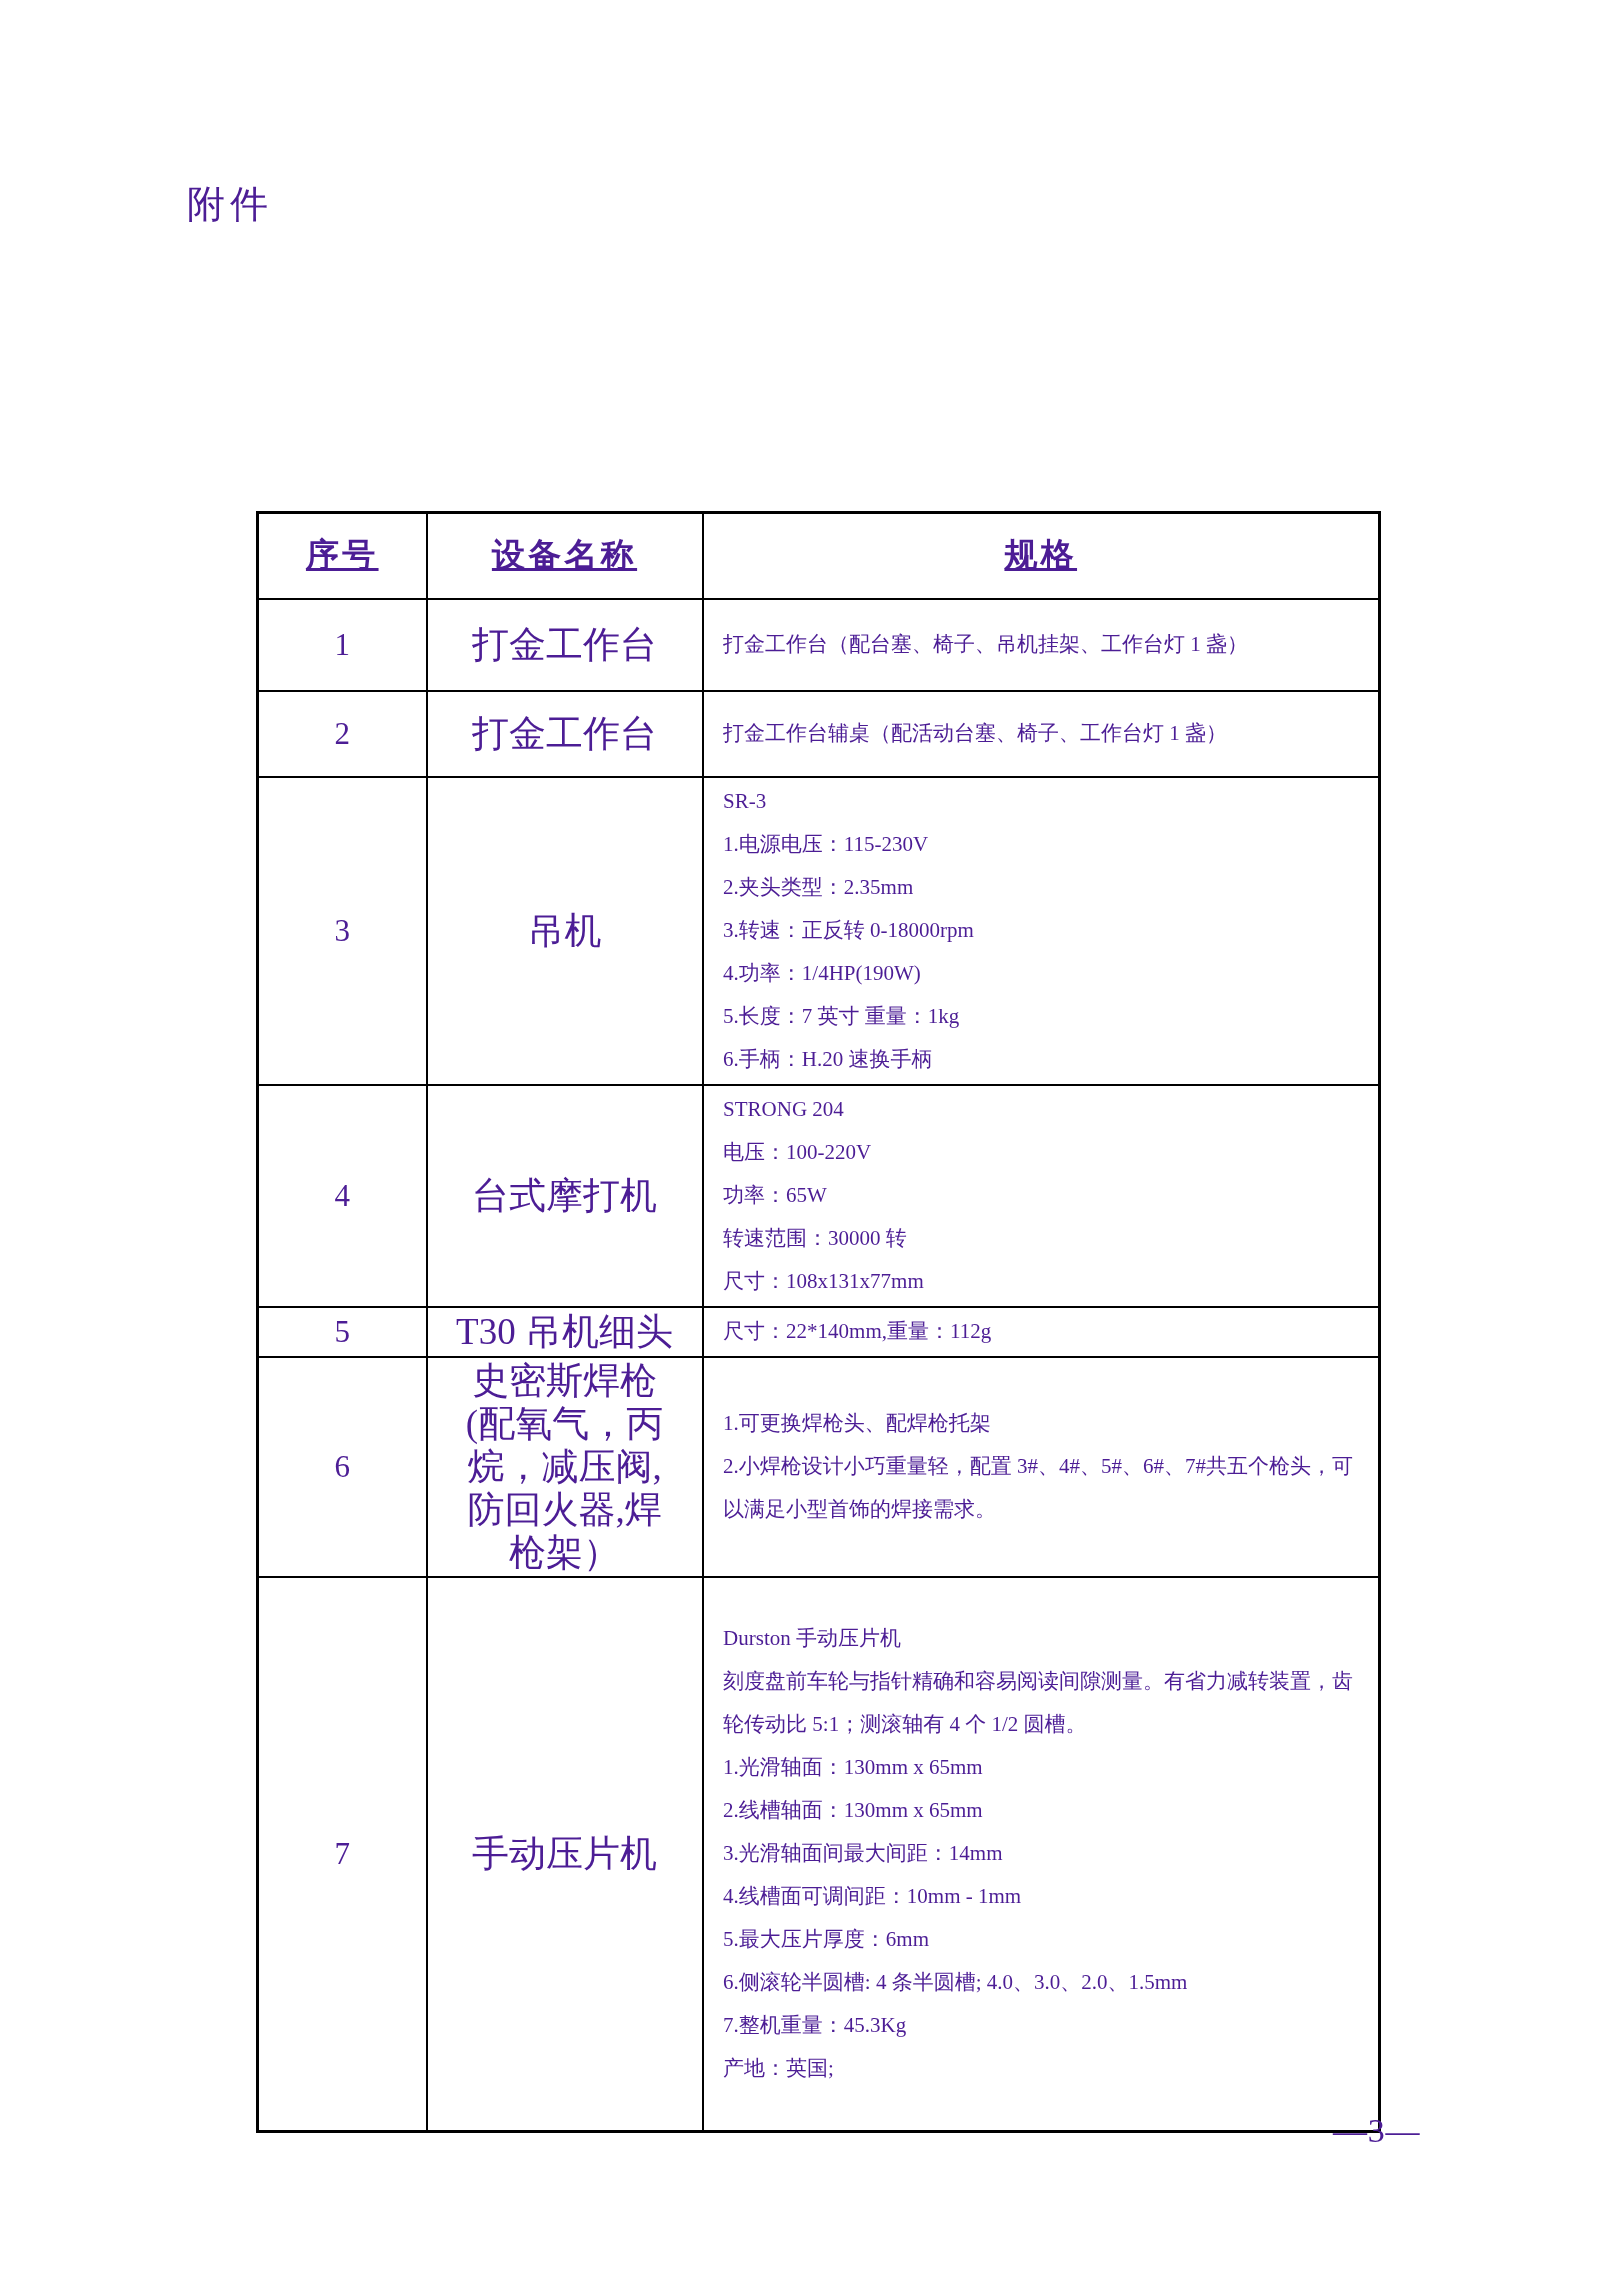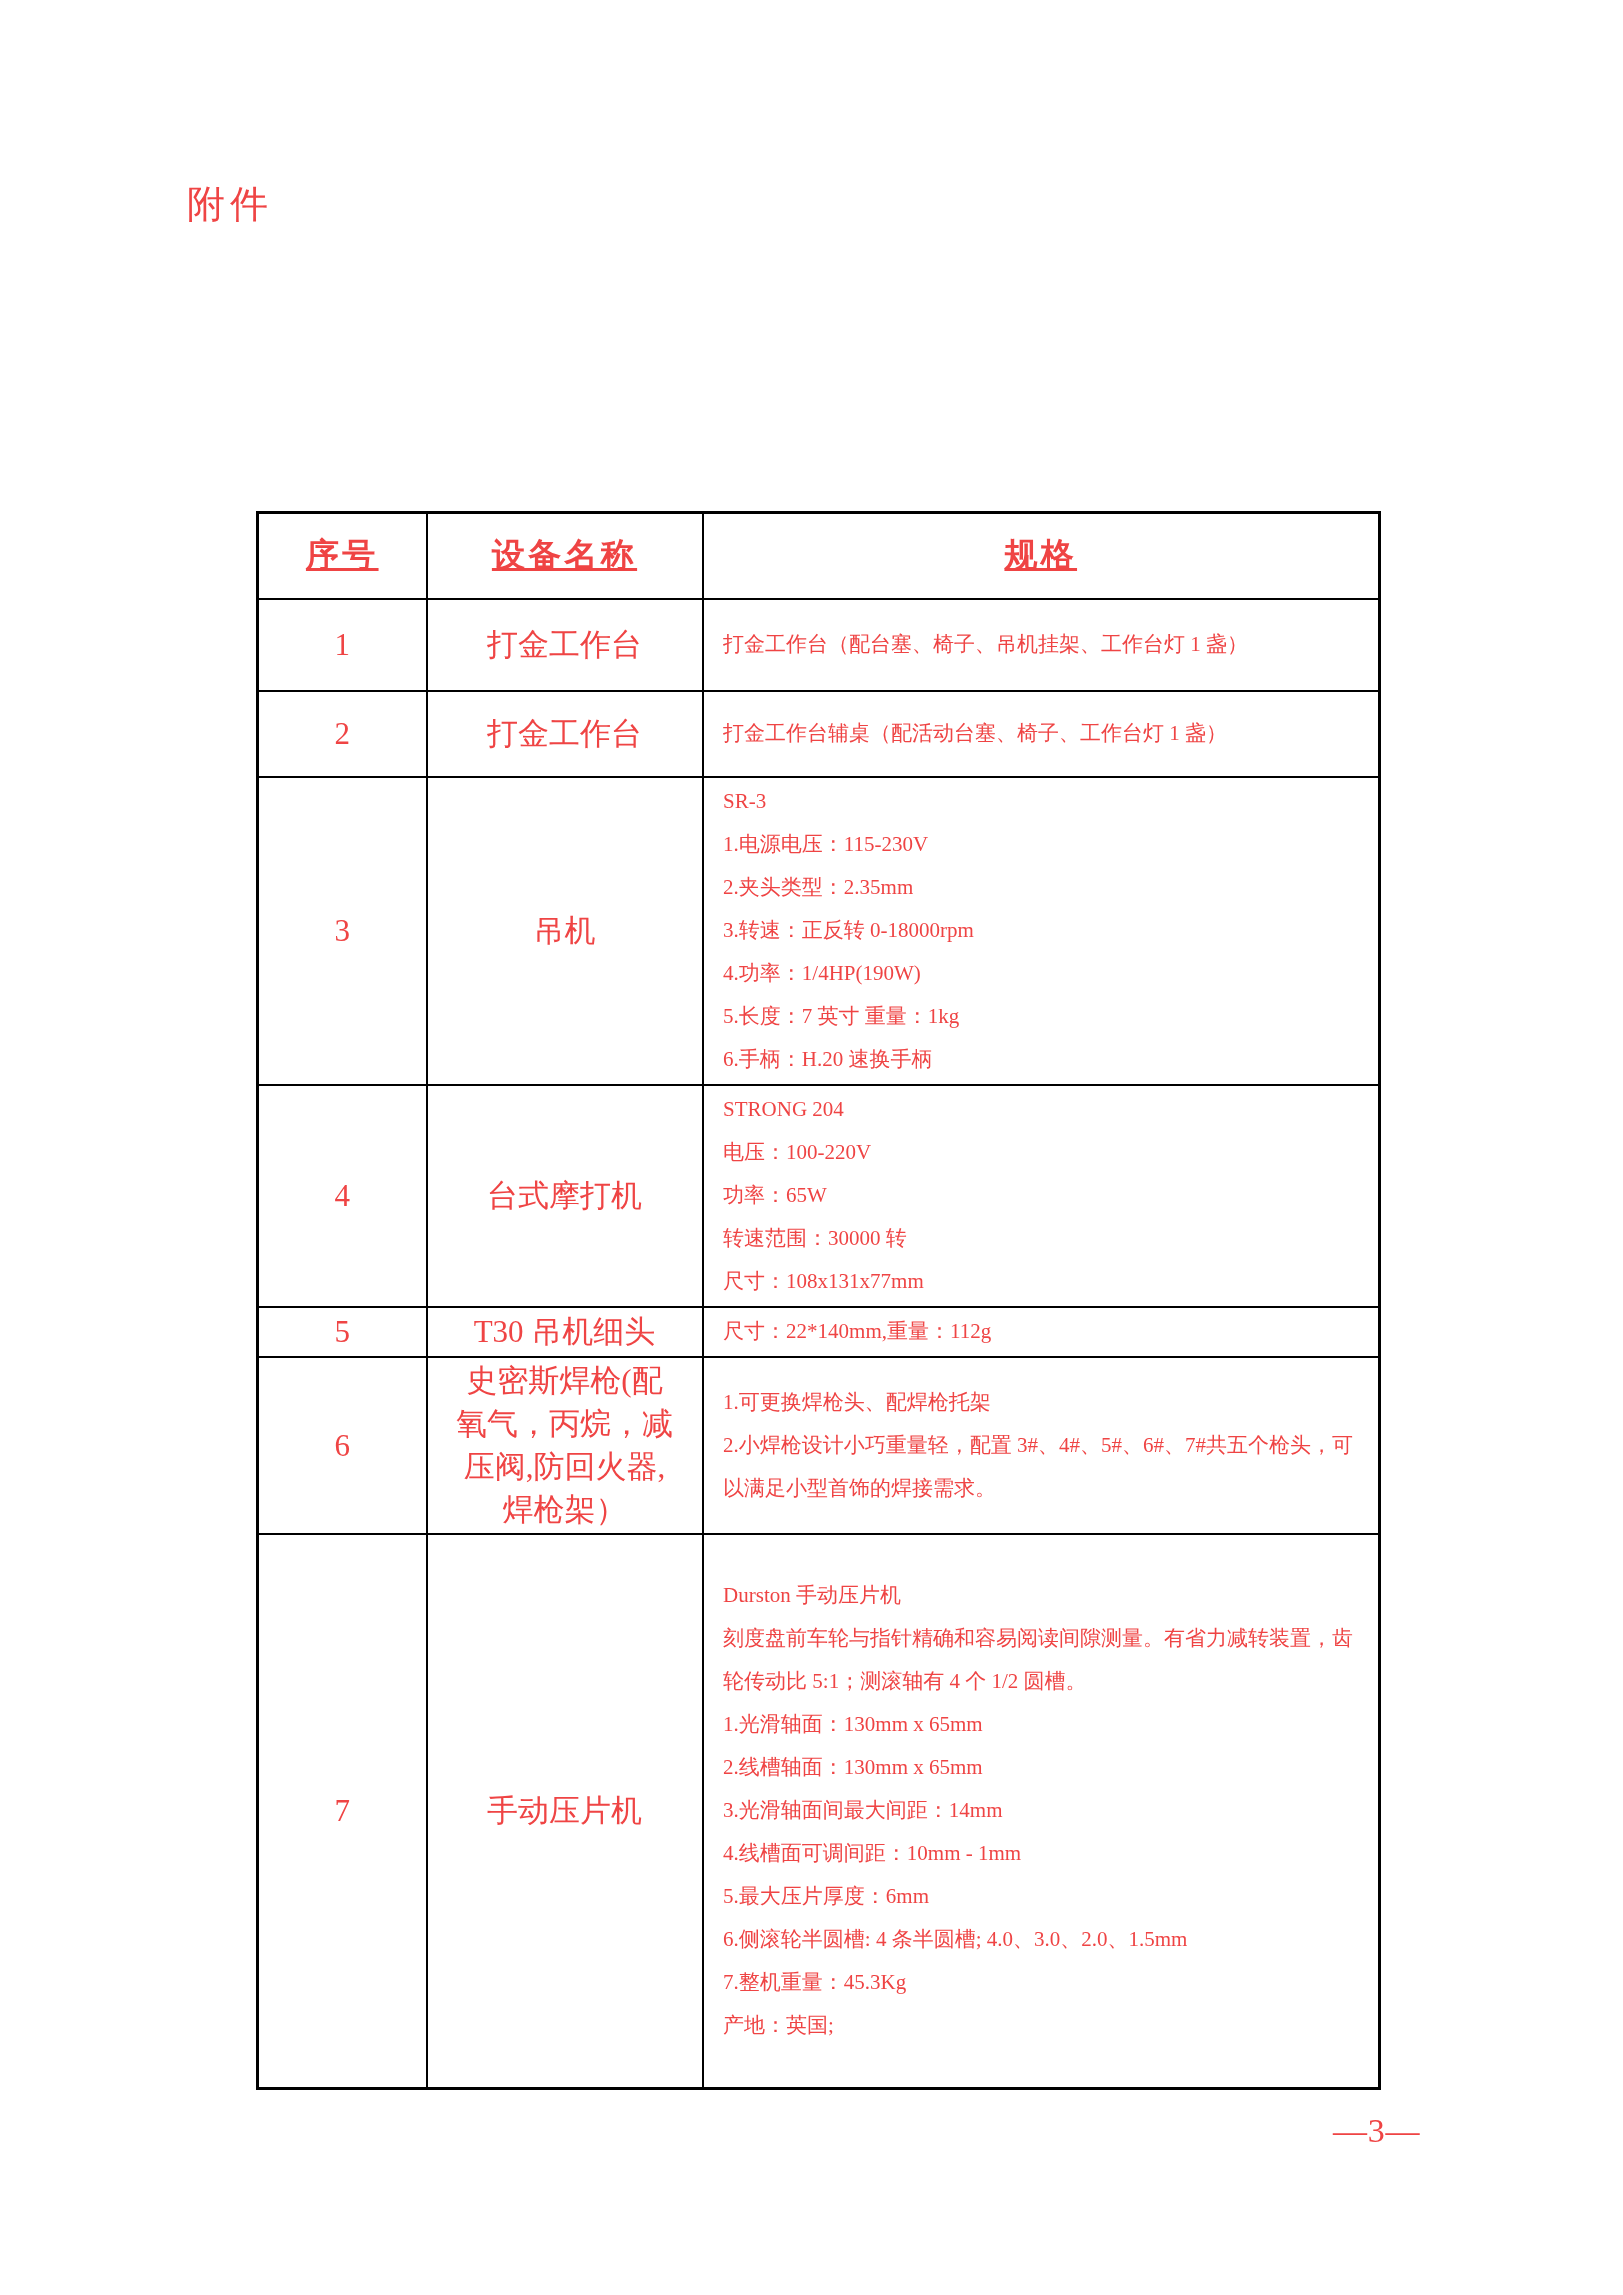--- a/index.html
+++ b/index.html
@@ -1,18 +1,18 @@
 <!DOCTYPE html>
 <html style="font-size:13px"><head>
 <meta charset="utf-8">
 <style>
   html,body { margin:0; padding:0; background:#ffffff; }
   .page {
     position:relative; width:1623px; height:2295px; background:#ffffff;
-    color:#ef4444; font-family:"Liberation Serif","DejaVu Serif",serif;
+    color:#4c1d95; font-family:"Liberation Serif","DejaVu Serif",serif;
     overflow:hidden;
   }
   .attachment {
     position:absolute; left:187px; top:183px;
     font-family:"Liberation Sans","DejaVu Sans",sans-serif;
     font-size:38px; line-height:43px; letter-spacing:4.9px; font-weight:500;
   }
   .title-block {
     position:absolute; left:14.7px; top:353px; width:1594px; text-align:center;
   }
@@ -28,21 +28,21 @@
   table.equip th, table.equip td {
     border:2.5px solid #000; vertical-align:middle; overflow:hidden;
   }
   th.h-cell {
     font-size:33px; font-weight:bold; letter-spacing:3.3px; text-align:center;text-decoration:underline;
   }
   td.c-no {
     text-align:center; font-size:31px; line-height:43px;
   }
   td.c-name {
-    text-align:center; font-size:31px; line-height:43px; padding:1.6px 24.5px;
+    text-align:center; font-size:37px; line-height:43px; padding:1.6px 24.5px;
   }
   td.c-spec {
     text-align:left; font-size:21px; line-height:43px; padding:2.5px 19.6px 2.5px 19.6px;
   }
   .spec-line { line-height:43px; }
   .pagenum {
     position:absolute; left:1333px; top:2111px;
     font-size:34px; line-height:39px; letter-spacing:0.8px;
   }
 </style>

